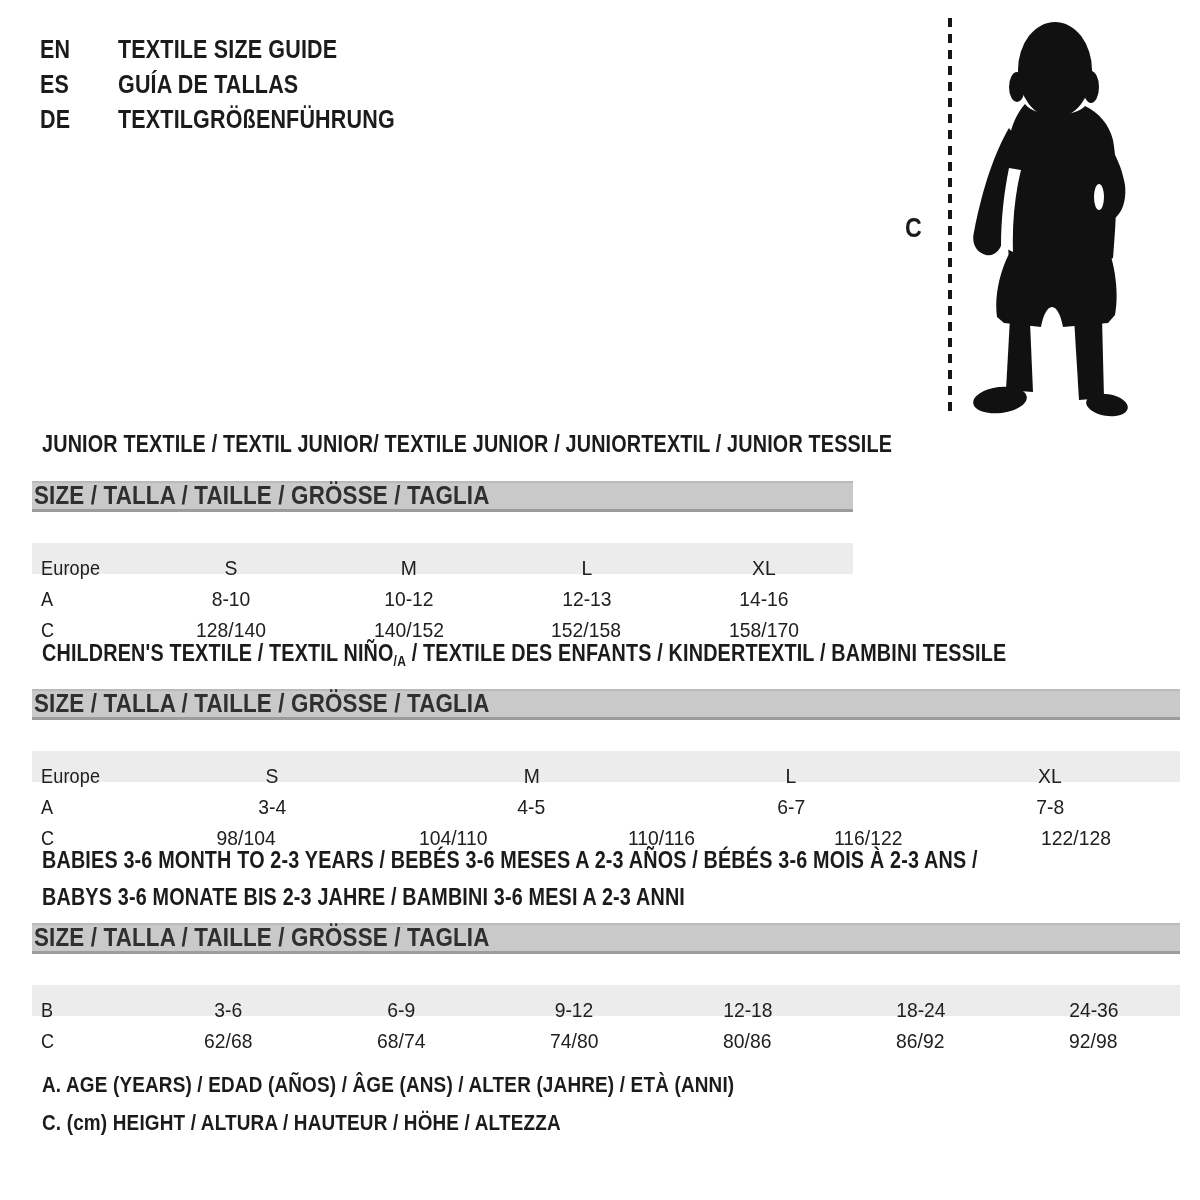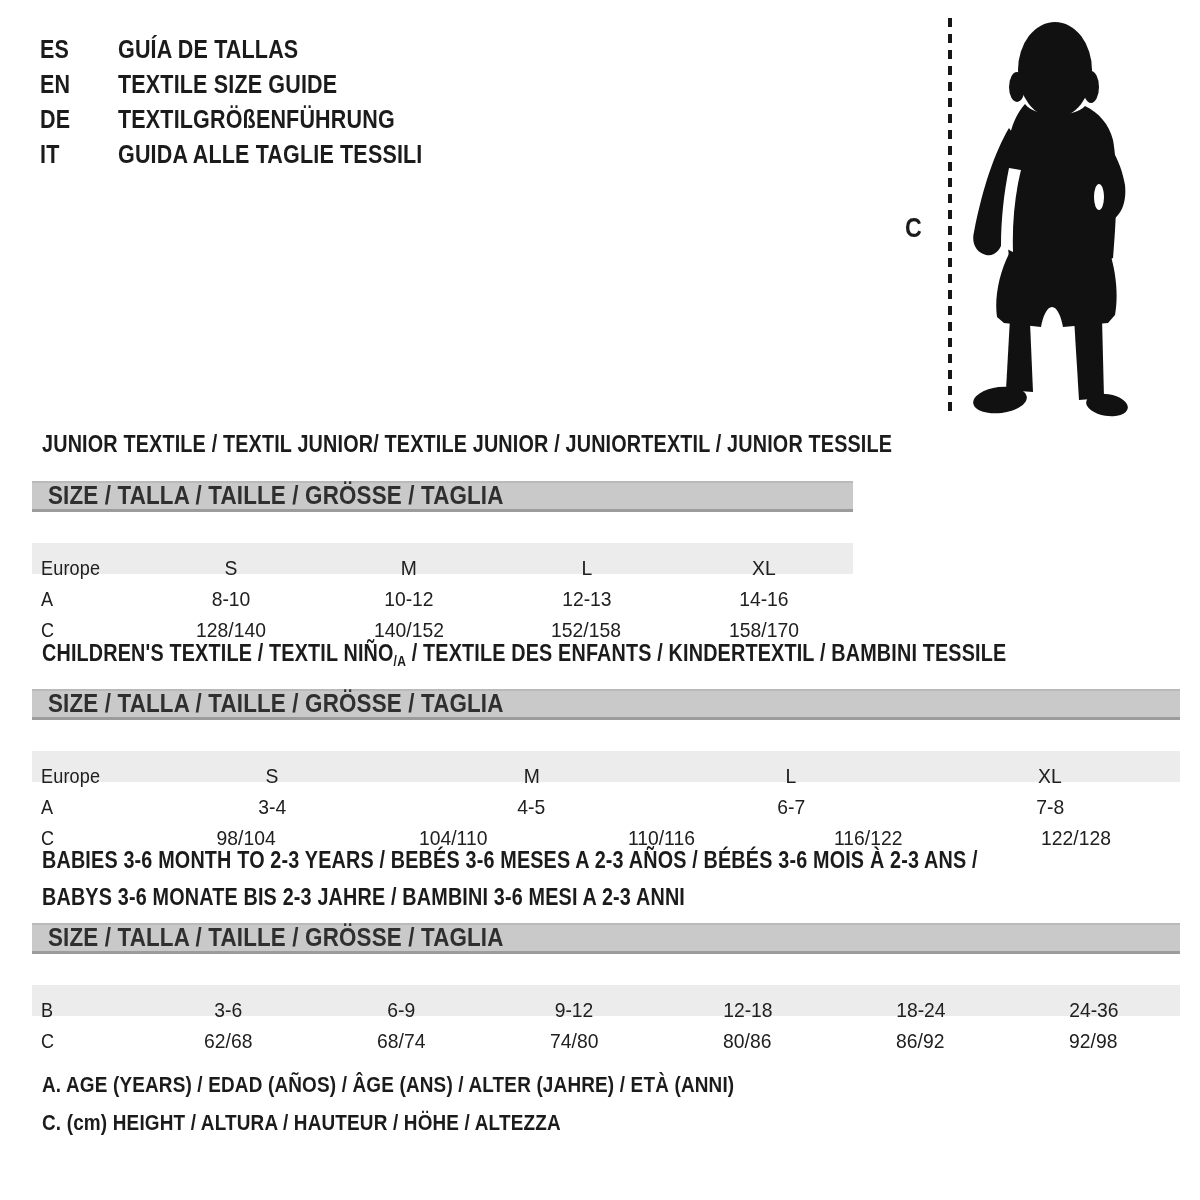--- a/index.html
+++ b/index.html
@@ -28,49 +28,46 @@
   
   .section-title { left:42px; font-size:23px; font-weight:bold; line-height:26px; }
   .section-title .sub { font-size:14px; vertical-align:-5px; font-weight:bold; }
   .two-line { line-height:37px; }
 
   
   .sg-table { left:32px; }
   .t-narrow { width:821px; }
   .t-wide   { width:1148px; }
   .size-bar {
-    height:31px; line-height:25px; padding-left:16px;
+    height:31px; line-height:25px; padding-left:2px;
     background:var(--bar-bg,#c9c9c9);
     border-top:2px solid #bababa; border-bottom:3px solid #9c9c9c;
     font-size:26px; font-weight:bold; color:#2f2f2f;
   }
   .trow { display:flex; height:31px; line-height:31px; font-size:21px; color:#202020; }
   .trow.shade { background:var(--shade-bg,#ececec); }
   .cell { flex:1; text-align:center;margin-top:40px; }
   .cell.label { flex:0 0 110px; text-align:left; padding-left:9px; }
 
   
   .legend { left:42px; top:1066px; }
   .legend-line { height:38px; line-height:38px; font-size:22px; font-weight:bold;text-decoration:underline; }
 </style>
 </head>
 <body>
 
 <div class="abs lang-block">
   <div class="lang-row">
+    <span class="lang-code"><span class="cond">EN</span></span><span class="cond">TEXTILE SIZE GUIDE</span>
+  </div>
+  <div class="lang-row">
     <span class="lang-code"><span class="cond">ES</span></span><span class="cond">GUÍA DE TALLAS</span>
   </div>
   <div class="lang-row">
-    <span class="lang-code"><span class="cond">EN</span></span><span class="cond">TEXTILE SIZE GUIDE</span>
-  </div>
-  <div class="lang-row">
     <span class="lang-code"><span class="cond">DE</span></span><span class="cond">TEXTILGRÖßENFÜHRUNG</span>
-  </div>
-  <div class="lang-row">
-    <span class="lang-code"><span class="cond">IT</span></span><span class="cond">GUIDA ALLE TAGLIE TESSILI</span>
   </div>
 </div>
 
 <div class="abs dash-line"></div>
 <div class="abs measure-label"><span class="cond">C</span></div>
 <svg class="abs silhouette" width="172" height="400" viewBox="0 0 172 400">
   <g fill="var(--sil,#111111)">
 
     <ellipse cx="92" cy="52" rx="37" ry="48"></ellipse>
     <ellipse cx="54" cy="69" rx="8" ry="15"></ellipse>

